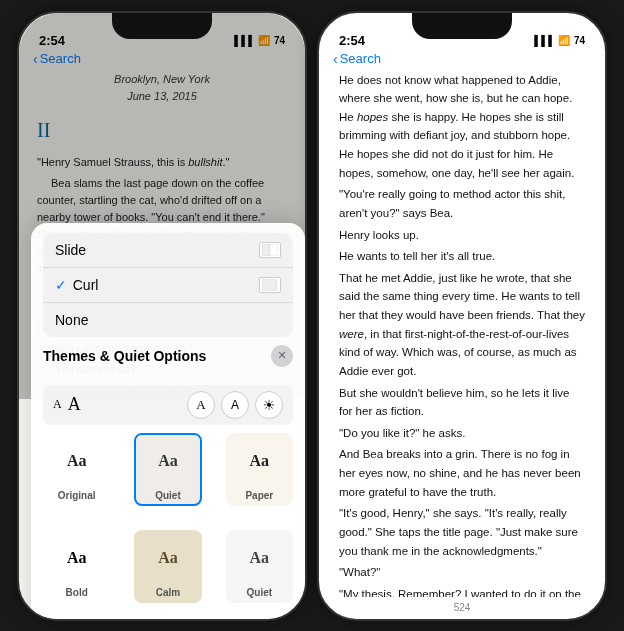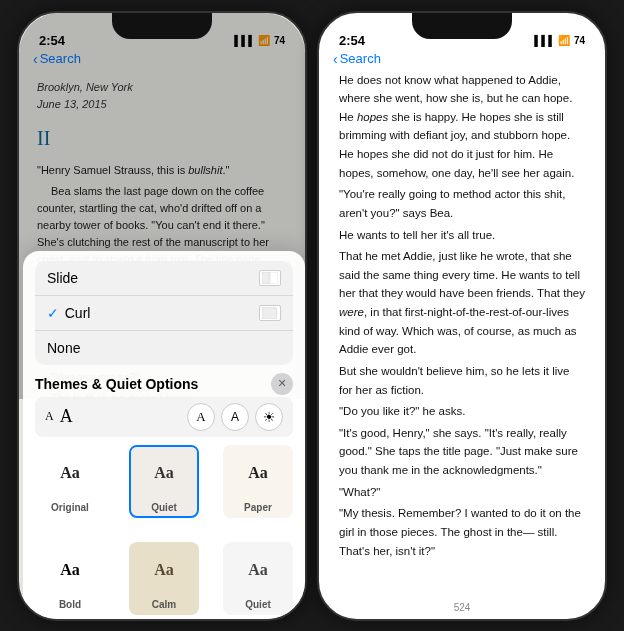--- a/index.html
+++ b/index.html
@@ -102,25 +102,25 @@
     .book-content {
       padding: 0 18px;
       font-size: 11px;
       line-height: 1.55;
       color: #1a1a1a;
       height: calc(100% - 100px);
       overflow: hidden;
     }
 
     .book-header {
+      text-align: center;
       margin-bottom: 10px;
       font-style: italic;
       font-size: 11px;
       color: #333;
-      margin-top: 8px;
     }
 
     .chapter-num {
       text-align: left;
       font-size: 20px;
       color: #0369a1;
       font-family: Georgia, serif;
       margin-bottom: 8px;
       font-weight: normal;
     }
@@ -140,25 +140,25 @@
     }
 
     .book-text .indent {
       text-indent: 14px;
     }
 
     
     .overlay-panel {
       position: absolute;
       bottom: 0;
-      left: 4px;
+      left: 12px;
       right: 0;
       background: rgba(255,255,255,0.95);
       border-radius: 16px 16px 0 0;
-      padding: 10px 12px 4px;
+      padding: 10px 12px 16px;
       z-index: 80;
       box-shadow: 0 -4px 20px rgba(0,0,0,0.15);
     }
 
     
     .transition-options {
       background: rgba(240,240,240,0.95);
       border-radius: 10px;
       padding: 0;
       margin-bottom: 8px;
@@ -188,21 +188,21 @@
       display: flex;
       align-items: center;
       justify-content: center;
     }
 
     
     .themes-header {
       display: flex;
       align-items: center;
       justify-content: space-between;
-      margin-bottom: 2px;
+      margin-bottom: 18px;
       text-align: center;
     }
 
     .themes-title {
       font-size: 14px;
       font-weight: 600;
       color: #000;
     }
 
     .close-btn {
@@ -459,24 +459,26 @@
     <div class="nav-bar">
       <div class="nav-back">
         <span class="chevron">‹</span>
         <span>Search</span>
       </div>
     </div>
 
     <div class="right-book">
       <p>He does not know what happened to Addie, where she went, how she is, but he can hope. He <em>hopes</em> she is happy. He hopes she is still brimming with defiant joy, and stubborn hope. He hopes she did not do it just for him. He hopes, somehow, one day, he'll see her again.</p>
       <p class="indent">"You're really going to method actor this shit, aren't you?" says Bea.</p>
+      <p class="indent">Henry looks up.</p>
       <p class="indent">He wants to tell her it's all true.</p>
       <p class="indent">That he met Addie, just like he wrote, that she said the same thing every time. He wants to tell her that they would have been friends. That they <em>were</em>, in that first-night-of-the-rest-of-our-lives kind of way. Which was, of course, as much as Addie ever got.</p>
       <p class="indent">But she wouldn't believe him, so he lets it live for her as fiction.</p>
       <p class="indent">"Do you like it?" he asks.</p>
+      <p class="indent">And Bea breaks into a grin. There is no fog in her eyes now, no shine, and he has never been more grateful to have the truth.</p>
       <p class="indent">"It's good, Henry," she says. "It's really, really good." She taps the title page. "Just make sure you thank me in the acknowledgments."</p>
       <p class="indent">"What?"</p>
       <p class="indent">"My thesis. Remember? I wanted to do it on the girl in those pieces. The ghost in the— still. That's her, isn't it?"</p>
 
     </div>
 
     <div class="page-num">524</div>
   </div>
 
 </div>

